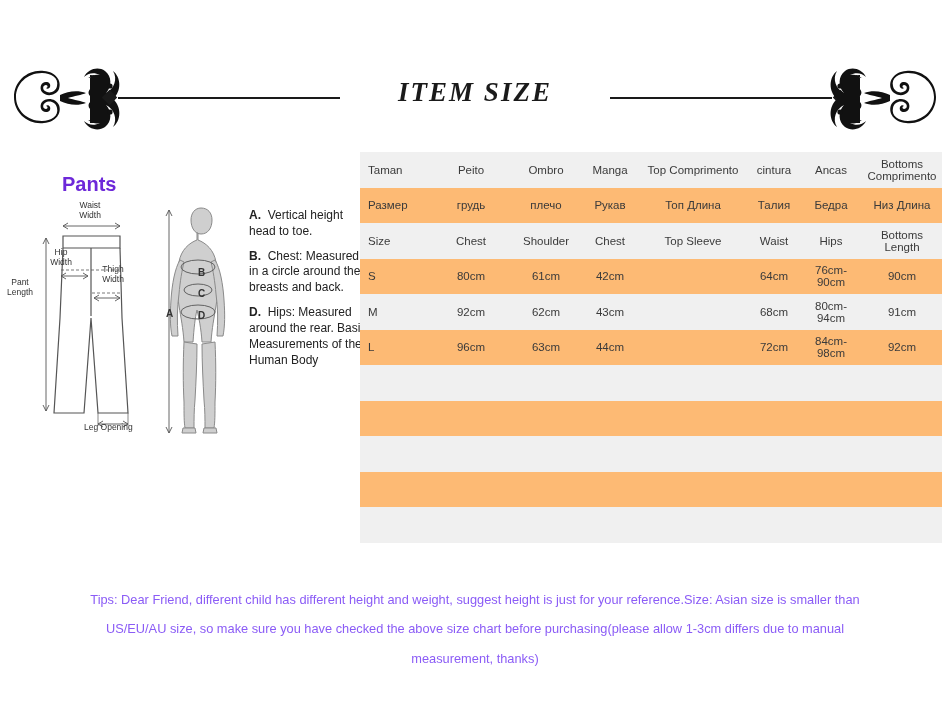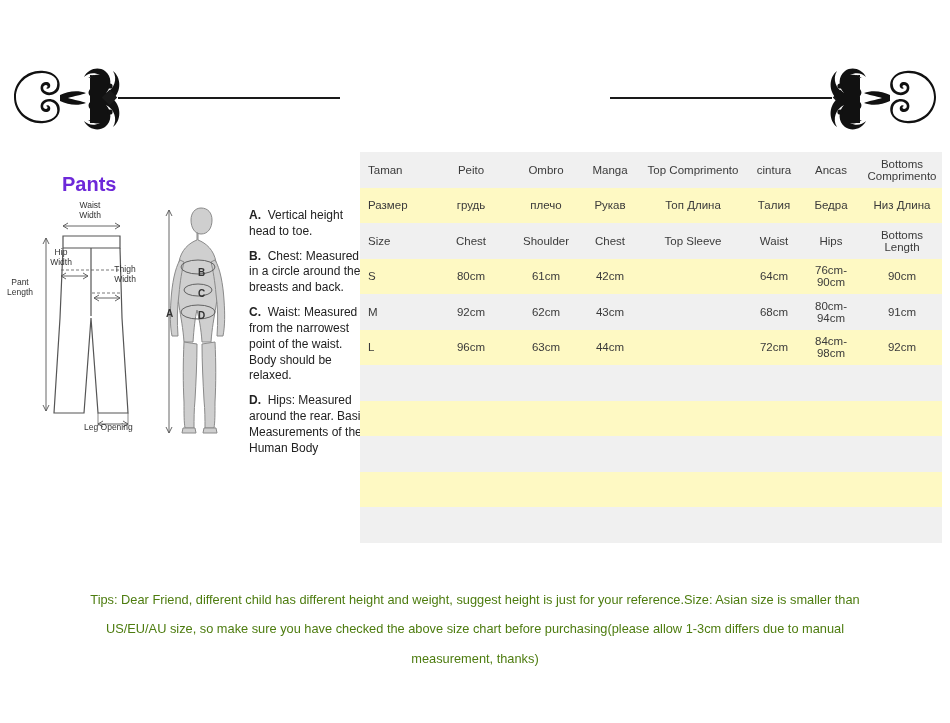--- a/index.html
+++ b/index.html
@@ -116,42 +116,42 @@
   table.size td {
     font-size: 11.5px;
     color: #3a3a3a;
     height: 35.5px;
     padding: 0 4px;
     text-align: center;
     vertical-align: middle;
     border: 0;
   }
   table.size tr.odd td { background: #f0f0f0; }
-  table.size tr.even td { background: #fef9c3; }
+  table.size tr.even td { background: #fdba74; }
   table.size td.first { text-align: left; padding-left: 8px; }
 
   
   col.c0 { width: 72px; }
   col.c1 { width: 78px; }
   col.c2 { width: 72px; }
   col.c3 { width: 56px; }
   col.c4 { width: 110px; }
   col.c5 { width: 52px; }
   col.c6 { width: 62px; }
   col.c7 { width: 80px; }
 
   
   .tips {
     position: absolute;
     left: 0;
     top: 585px;
     width: 950px;
     text-align: center;
     font-size: 12.8px;
-    color: #4d7c0f;
+    color: #8b5cf6;
     line-height: 2.3;
   }
   .tips .line { display: block; }
 </style>
 </head>
 <body>
 
 <div class="header">
 
   <div class="ornament left">
@@ -162,20 +162,21 @@
         <path d="M86 20 C96 20 102 28 100 36 C98 43 90 45 86 41 C83 38 85 33 89 33 C92 33 93 36 91 37 C92 35 90 34 89 35 C87 37 88 40 91 40 C95 40 98 36 97 31 C95 25 89 22 84 23 C88 20 92 19 96 20 C90 17 84 18 80 22 C84 14 94 11 101 16 C108 21 108 32 102 38 C110 34 114 24 109 16 C117 22 118 36 109 44 C118 52 117 66 109 72 C114 64 110 54 102 50 C108 56 108 67 101 72 C94 77 84 74 80 66 C84 70 90 71 96 68 C92 69 88 68 84 65 C89 66 95 63 97 57 C98 52 95 48 91 48 C88 48 87 51 89 53 C90 54 92 53 91 51 C93 52 92 55 89 55 C85 55 83 50 86 47 C90 43 98 45 100 52 C102 60 96 68 86 68 Z"></path>
         <circle cx="106" cy="31" r="2.6"></circle>
         <circle cx="106" cy="57" r="2.6"></circle>
       </g>
     </svg>
   </div>
 
   <div class="rule left"></div>
   <div class="rule-dot left"></div>
 
+  <div class="title">ITEM SIZE</div>
 
   <div class="rule right"></div>
   <div class="rule-dot right"></div>
 
   <div class="ornament right">
     <svg width="120" height="85" viewBox="0 0 120 85" xmlns="http://www.w3.org/2000/svg">
       <g fill="#111" transform="translate(120,0) scale(-1,1)">
         <path d="M10 42 C10 26 24 14 40 16 C52 17 58 26 55 34 C52 41 42 42 38 37 C35 33 37 27 42 27 C45 27 47 29 46 32 C45 34 43 34 42 33 C44 33 44 30 42 30 C39 30 38 34 41 36 C45 39 52 37 53 31 C55 23 47 18 38 18 C23 18 12 29 12 42 C12 55 23 66 38 66 C47 66 55 61 53 53 C52 47 45 45 41 48 C38 50 39 54 42 54 C44 54 44 51 42 51 C43 50 45 50 46 52 C47 55 45 57 42 57 C37 57 35 51 38 47 C42 42 52 43 55 50 C58 58 52 67 40 68 C24 70 10 58 10 42 Z"></path>
         <path d="M56 40 C64 36 74 35 82 38 C78 40 70 41 64 43 C70 45 78 46 82 48 C74 51 64 50 56 46 Z"></path>
         <path d="M86 20 C96 20 102 28 100 36 C98 43 90 45 86 41 C83 38 85 33 89 33 C92 33 93 36 91 37 C92 35 90 34 89 35 C87 37 88 40 91 40 C95 40 98 36 97 31 C95 25 89 22 84 23 C88 20 92 19 96 20 C90 17 84 18 80 22 C84 14 94 11 101 16 C108 21 108 32 102 38 C110 34 114 24 109 16 C117 22 118 36 109 44 C118 52 117 66 109 72 C114 64 110 54 102 50 C108 56 108 67 101 72 C94 77 84 74 80 66 C84 70 90 71 96 68 C92 69 88 68 84 65 C89 66 95 63 97 57 C98 52 95 48 91 48 C88 48 87 51 89 53 C90 54 92 53 91 51 C93 52 92 55 89 55 C85 55 83 50 86 47 C90 43 98 45 100 52 C102 60 96 68 86 68 Z"></path>
@@ -218,21 +219,21 @@
 
       <path d="M90 226 L120 226"></path>
       <path d="M90 226 l5 -3 M90 226 l5 3 M120 226 l-5 -3 M120 226 l-5 3"></path>
       <path d="M120 215 L120 228" stroke-width="0.7"></path>
       <path d="M90 215 L90 228" stroke-width="0.7"></path>
     </g>
   </svg>
 
   <div class="tiny center" style="left:62px; top:41px; width:56px;">Waist<br>Width</div>
   <div class="tiny center" style="left:42px; top:88px; width:38px;">Hip<br>Width</div>
-  <div class="tiny center" style="left:104px; top:105px; width:42px;">Thigh<br>Width</div>
+  <div class="tiny center" style="left:92px; top:105px; width:42px;">Thigh<br>Width</div>
   <div class="tiny center" style="left:0px; top:118px; width:40px;">Pant<br>Length</div>
   <div class="tiny" style="left:84px; top:263px;">Leg Opening</div>
 
   <svg width="95" height="235" style="position:absolute;left:163px;top:42px;" viewBox="0 0 95 235" xmlns="http://www.w3.org/2000/svg">
     <g fill="#cfcfcf" stroke="#8a8a8a" stroke-width="1">
 
       <path d="M38 6 C32 6 28 11 28 18 C28 26 32 32 38 32 C45 32 49 26 49 18 C49 11 45 6 38 6 Z"></path>
 
       <path d="M34 31 L34 38 C26 41 18 48 16 60 C14 74 14 92 16 104 C18 116 20 126 21 140 L30 140 C31 126 32 116 34 108 C36 116 38 126 39 140 L48 140 C49 126 51 116 53 104 C55 92 55 74 53 60 C51 48 43 41 35 38 L35 31 Z"></path>
 
@@ -259,21 +260,20 @@
   </svg>
 
   <div class="tiny" style="left:198px; top:107px; font-weight:bold; font-size:10px;">B</div>
   <div class="tiny" style="left:198px; top:128px; font-weight:bold; font-size:10px;">C</div>
   <div class="tiny" style="left:198px; top:150px; font-weight:bold; font-size:10px;">D</div>
   <div class="tiny" style="left:166px; top:148px; font-weight:bold; font-size:10px;">A</div>
 
   <div class="desc">
     <p><span class="lbl">A.</span>&nbsp;&nbsp;Vertical height head to toe.</p>
     <p><span class="lbl">B.</span>&nbsp;&nbsp;Chest: Measured in a circle around the breasts and back.</p>
-    <p><span class="lbl">C.</span>&nbsp;&nbsp;Waist: Measured from the narrowest point of the waist. Body should be relaxed.</p>
     <p><span class="lbl">D.</span>&nbsp;&nbsp;Hips: Measured around the rear. Basic Measurements of the Human Body</p>
   </div>
 </div>
 
 <div class="table-wrap">
   <table class="size">
     <colgroup>
       <col class="c0">
         <col class="c1">
         <col class="c2">

